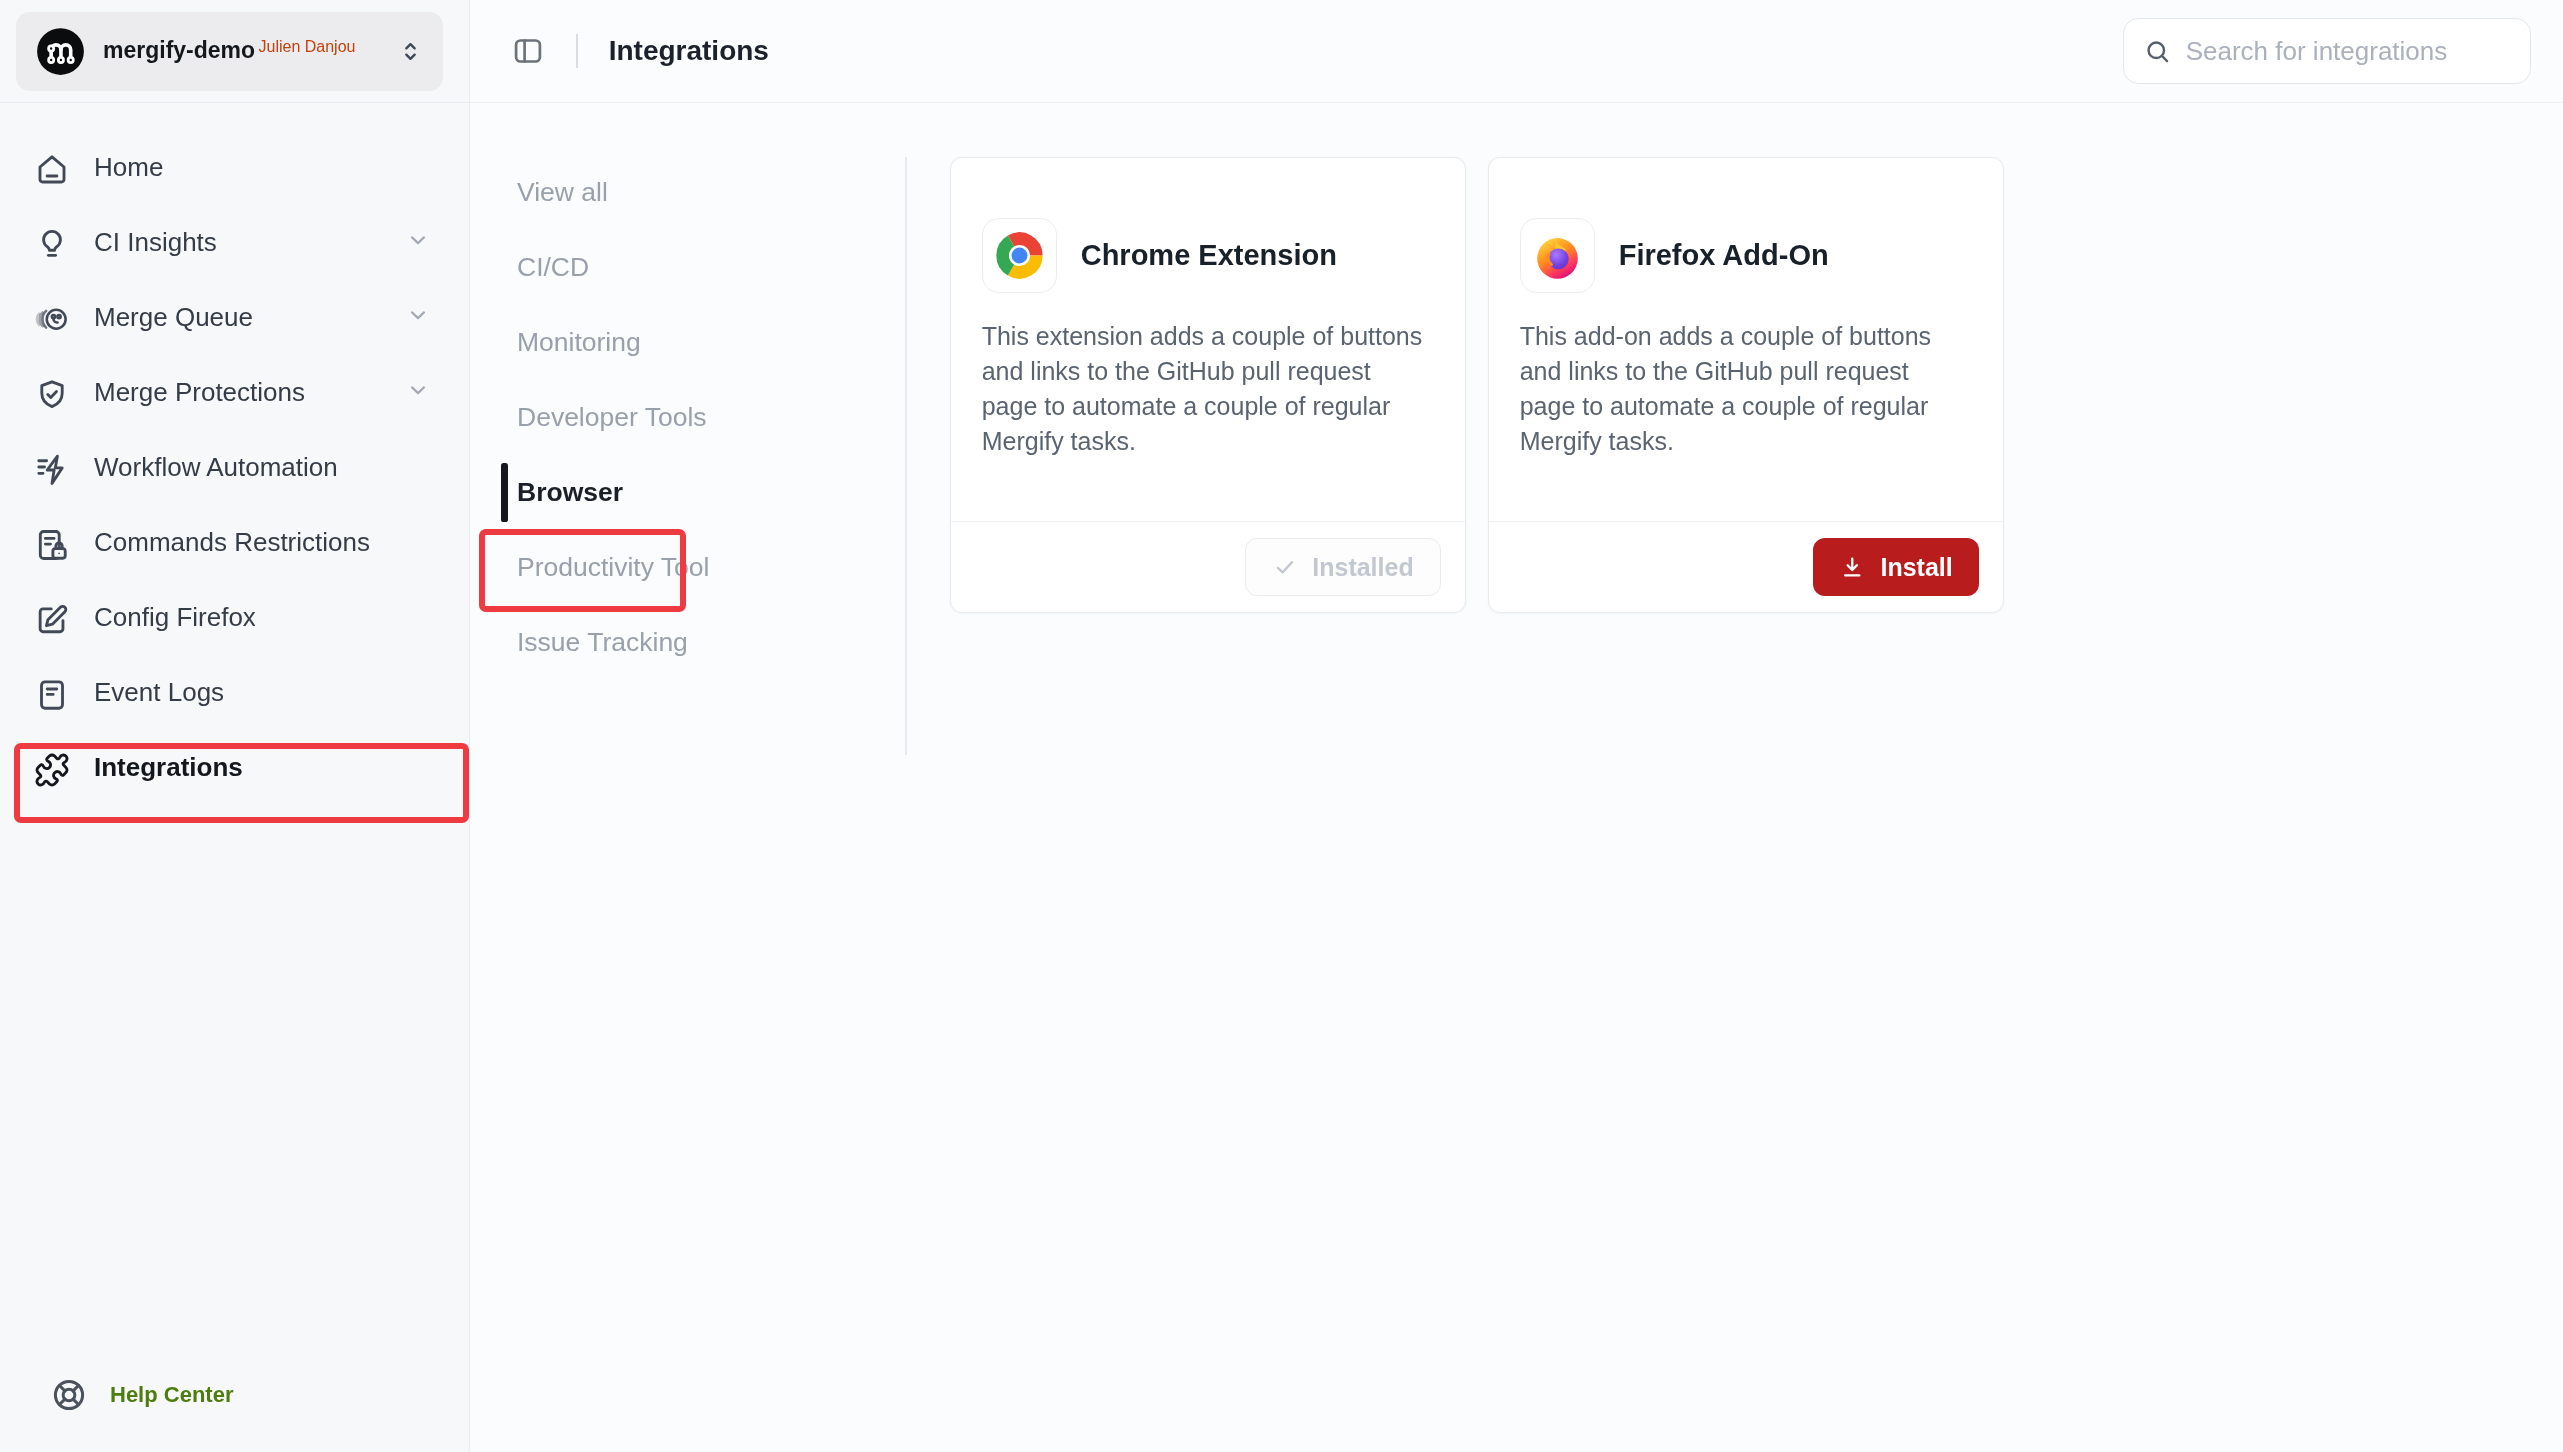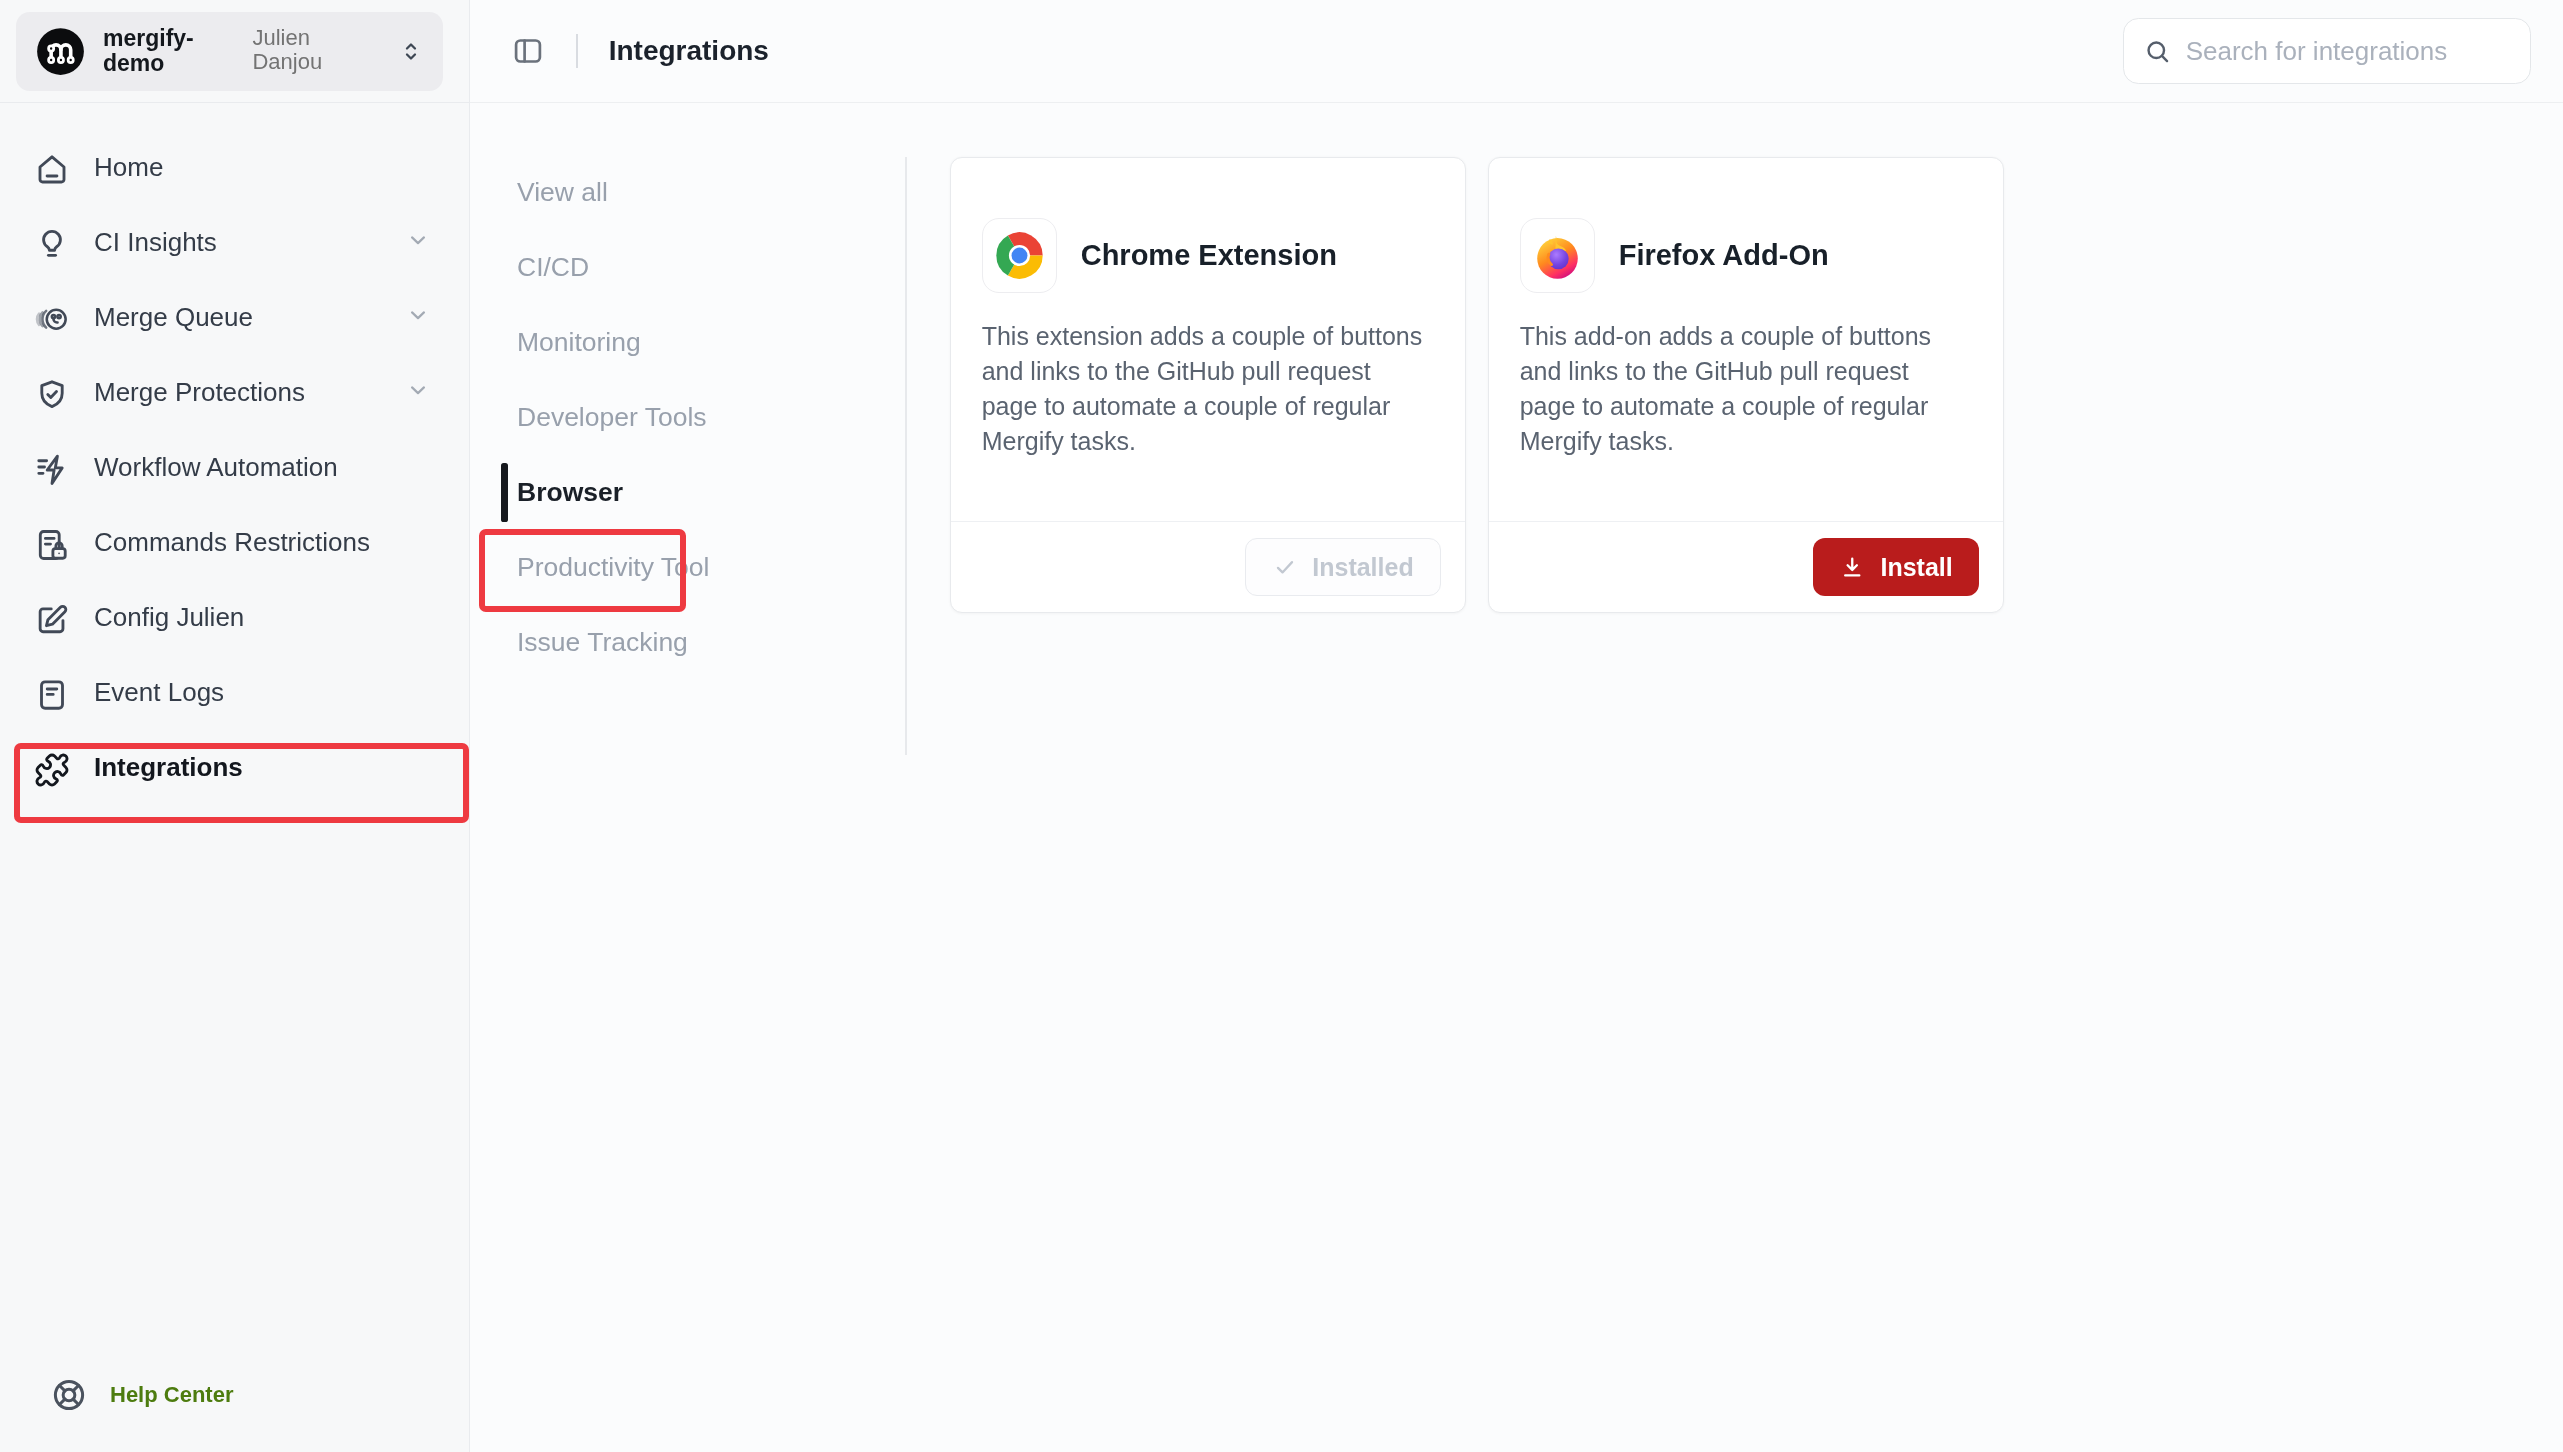--- a/index.html
+++ b/index.html
@@ -19,21 +19,21 @@
     height:103px; border-bottom:1.7px solid #e9ebee; display:flex; align-items:center;
     padding:0 26.5px 0 16px; flex:none;
   }
   .ws-card {
     flex:1; height:79px; background:#ececef; border-radius:13.7px; display:flex;
     align-items:center; gap:17px; padding:0 19px; cursor:pointer;
   }
   .ws-avatar { width:51px; height:51px; flex:none; }
   .ws-texts { display:flex; flex-direction:row; gap:3.4px; min-width:0; }
   .ws-name { font-size:23px; font-weight:700; color:#14181d; line-height:1.1; }
-  .ws-owner { font-size:22px; color:#737373; line-height:1.1; }
+  .ws-owner { font-size:16px; color:#c2410c; line-height:1.1; }
   .ws-chev { margin-left:auto; width:27px; height:27px; color:#3e4754; }
 
   .nav { padding-top:49px; display:flex; flex-direction:column; }
   .nav-item {
     height:58px; margin-bottom:17px; display:flex; align-items:flex-start; gap:24px;
     padding:0 38px 0 34px; font-size:26px; font-weight:500; color:#343c48; cursor:pointer;
   }
   .nav-item .nav-icon { width:36px; height:36px; color:#414957; flex:none; }
   .nav-item .chev { margin-left:auto; width:26px; height:26px; color:#a3aab4; }
   .nav-item.active { color:#13171e; font-weight:700; }
@@ -209,21 +209,21 @@
         <circle cx="16.7" cy="17.6" r="0.55" fill="currentColor" stroke="none"></circle>
       </svg>
       <span class="nav-label">Commands Restrictions</span>
     </div>
 
     <div class="nav-item">
       <svg class="nav-icon" viewBox="0 0 24 24" fill="none" stroke="currentColor" stroke-width="1.9" stroke-linecap="round" stroke-linejoin="round">
         <path d="M11.5 4.6H6A1.9 1.9 0 0 0 4.1 6.5v11.4A1.9 1.9 0 0 0 6 19.8h11.4a1.9 1.9 0 0 0 1.9-1.9v-5.5"></path>
         <path d="M17.6 3.5a2.1 2.1 0 0 1 3 3l-8.3 8.3-4 1 1-4Z"></path>
       </svg>
-      <span class="nav-label">Config Julien</span>
+      <span class="nav-label">Config Firefox</span>
     </div>
 
     <div class="nav-item">
       <svg class="nav-icon" viewBox="0 0 24 24" fill="none" stroke="currentColor" stroke-width="1.9" stroke-linecap="round" stroke-linejoin="round">
         <rect x="5" y="3.2" width="14" height="17.6" rx="2.4"></rect>
         <path d="M8.8 8h6.4M8.8 11.6h4"></path>
       </svg>
       <span class="nav-label">Event Logs</span>
     </div>
 

